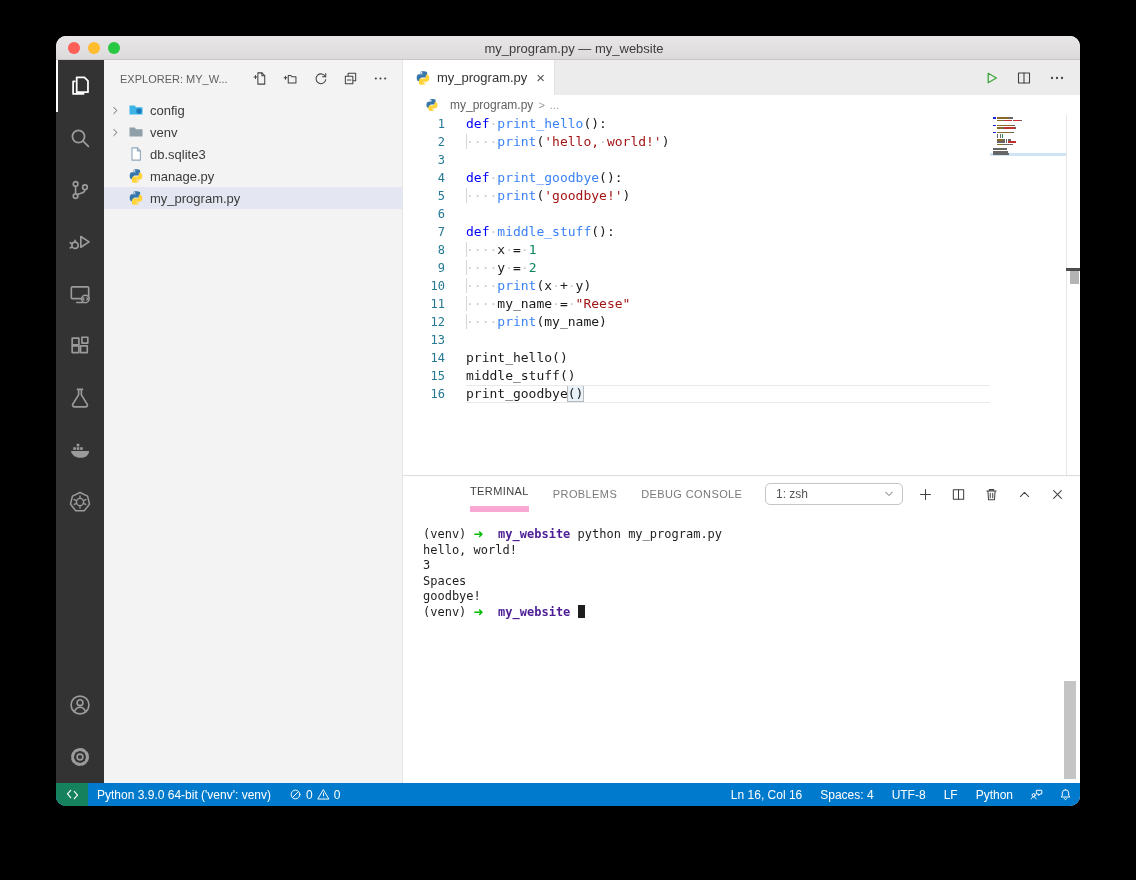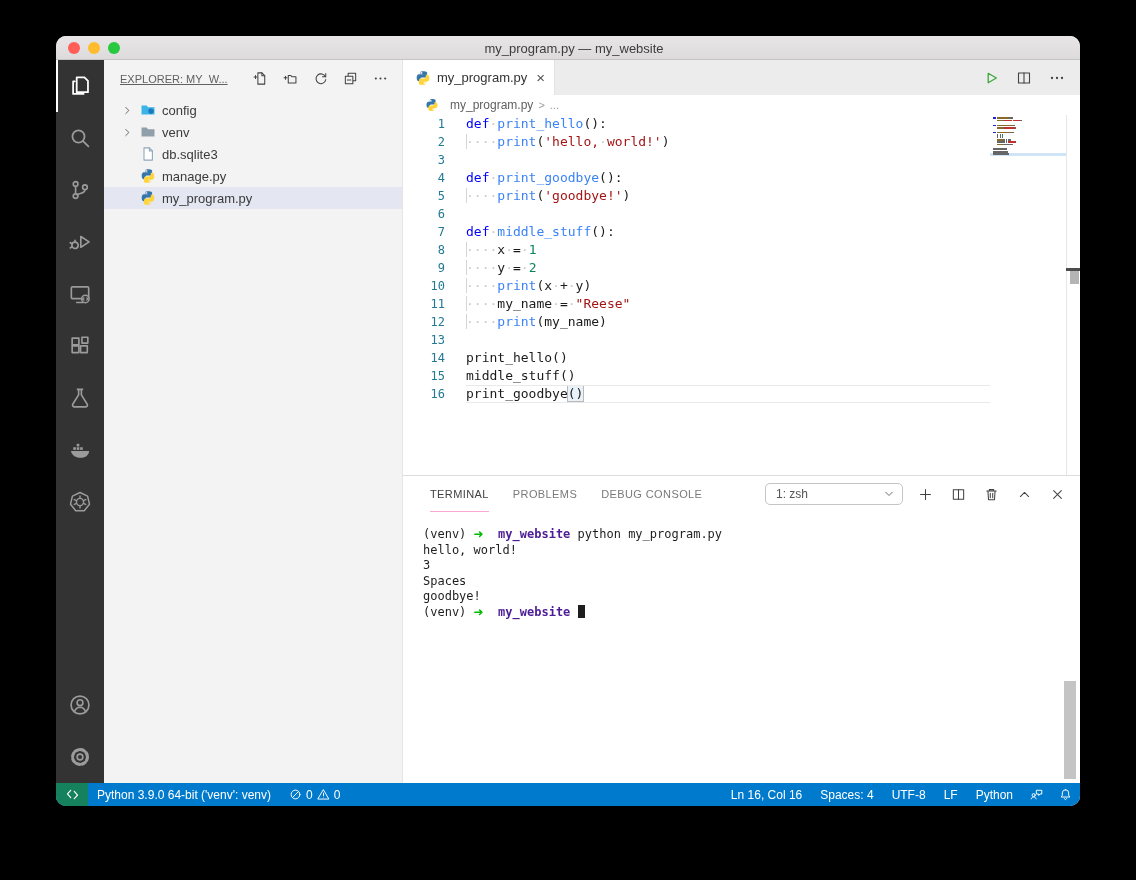--- a/index.html
+++ b/index.html
@@ -27,25 +27,25 @@
   .ab-item { height:52px; display:flex; align-items:center; justify-content:center;
              color:#9b9b9b; position:relative; }
   .ab-item.active { color:#ffffff; }
   .ab-item.active::before { content:''; position:absolute; left:0; top:0; bottom:0; width:2px; background:#fff; }
   .ab-spacer { flex:1; }
   .ab-item svg { width:22px; height:22px; }
 
   
   .sidebar { width:299px; background:#f3f3f3; border-right:1px solid #e5e5e5; flex:none; }
   .sb-header { height:37px; display:flex; align-items:center; padding:0 14px 0 16px; }
-  .sb-title { font-size:11px; color:#616161; flex:1; white-space:nowrap; overflow:hidden;text-decoration:underline; }
+  .sb-title { font-size:11px; color:#616161; flex:1; white-space:nowrap; overflow:hidden; }
   .sb-actions { display:flex; gap:15px; color:#424242; align-items:center; }
   .sb-actions .i svg { width:15px; height:15px; }
   .tree { padding-top:2px; }
-  .trow { height:22px; display:flex; align-items:center; padding-left:18px; font-size:13px; color:#3b3b3b; cursor:default; }
+  .trow { height:22px; display:flex; align-items:center; padding-left:6px; font-size:13px; color:#3b3b3b; cursor:default; }
   .trow.selected { background:#e4e6f1; }
   .twisty { width:17px; display:flex; align-items:center; color:#646465; flex:none; }
   .twisty svg { width:11px; height:11px; }
   .ficon { width:17px; height:16px; margin-right:6px; flex:none; display:flex; align-items:center; }
   .ficon svg { width:16px; height:16px; }
 
   
   .main { width:677px; display:flex; flex-direction:column; background:#fff; flex:none; }
 
   .tabbar { height:35px; background:#ececec; display:flex; align-items:stretch; flex:none; }
@@ -87,21 +87,21 @@
 
   .ed-edge  { position:absolute; left:663px; top:0; bottom:0; width:1px; background:#e6e6e6; }
   .ed-sash  { position:absolute; left:663px; top:153px; width:14px; height:3px; background:#4d4d4d; }
   .ed-thumb { position:absolute; left:667px; top:156px; width:9px; height:13px; background:#b4b4b4; }
 
   
   .panel { height:308px; border-top:1px solid #dcdcdc; position:relative; background:#fff; flex:none; }
   .panel-header { height:36px; display:flex; align-items:center; padding:0 15px 0 27px; position:relative; }
   .ptab { font-size:11px; letter-spacing:.4px; color:#7a7a7a; margin-right:24px; height:36px;
           display:flex; align-items:center; border-bottom:1px solid transparent; }
-  .ptab.active { color:#424242; border-bottom:1px solid #f9a8d4; }
+  .ptab.active { color:#424242; border-bottom:6px solid #f9a8d4;margin-left:40px; }
   .dropdown { position:absolute; left:362px; top:7px; width:138px; height:22px; border:1px solid #c5c5c5;
               border-radius:5px; background:#fff; display:flex; align-items:center;
               padding:0 7px 0 10px; font-size:12px; color:#555; }
   .dropdown .i { margin-left:auto; color:#6a6a6a; }
   .dropdown .i svg { width:12px; height:12px; }
   .panel-actions { margin-left:auto; display:flex; align-items:center; gap:18px; color:#424242; }
   .panel-actions .i svg { width:15px; height:15px; }
 
   .term { padding:15px 0 0 20px; font-family:"DejaVu Sans Mono","Liberation Mono",monospace;
           font-size:12px; line-height:15.5px; color:#1e1e1e; }

